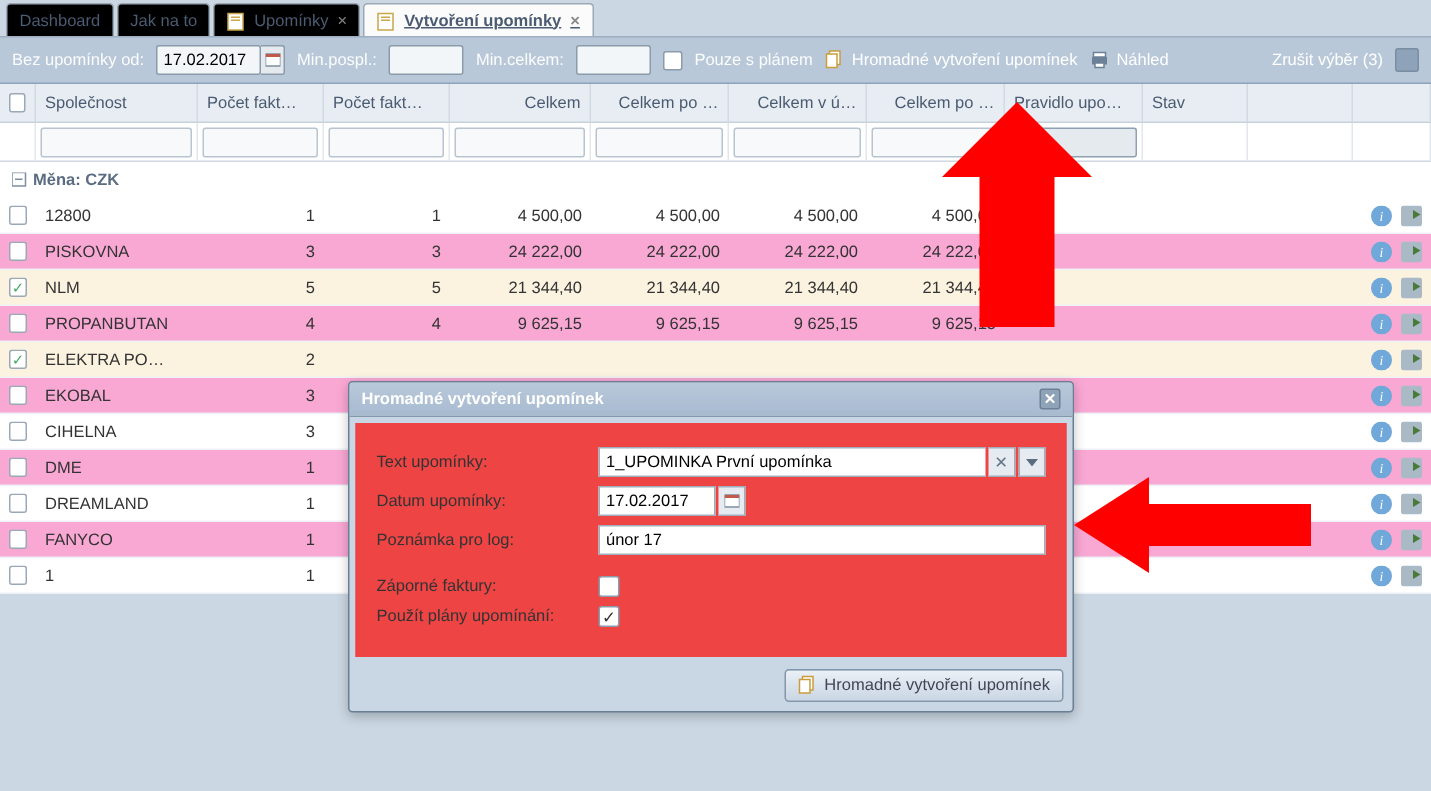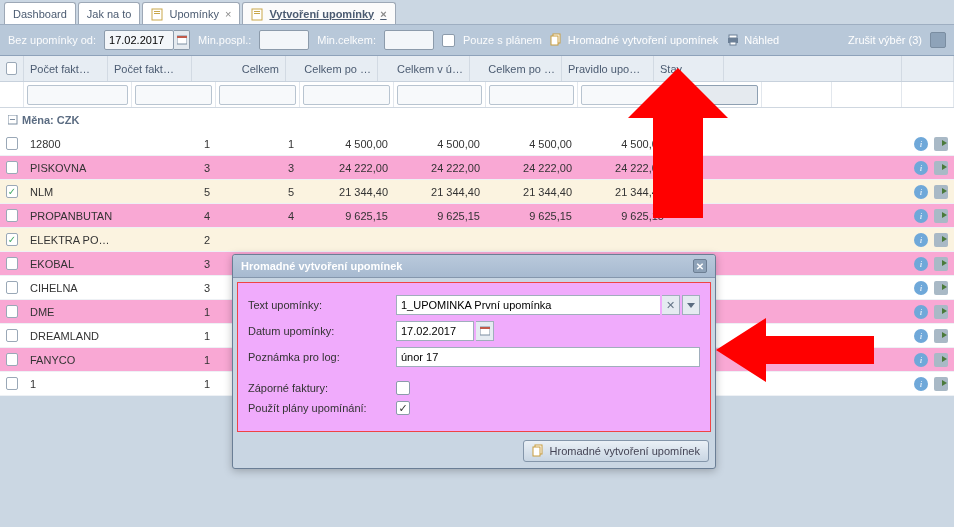--- a/index.html
+++ b/index.html
@@ -18,21 +18,21 @@
     display: flex;
     gap: 2px;
     padding: 2px 4px 0 4px;
     background: #cbd7e3;
     height: 24px;
   }
   .tab {
     display: flex;
     align-items: center;
     gap: 4px;
-    background: #ffffff;
+    background: #000000;
     border: 1px solid #9da8b6;
     border-bottom: none;
     border-radius: 3px 3px 0 0;
     padding: 2px 8px;
     font-size: 11px;
     color: #4b5b71;
     cursor: pointer;
     height: 22px;
   }
   .tab.active {
@@ -137,22 +137,22 @@
     color:#fff;
     font-weight:bold;
     padding:4px 8px;
     border-bottom:1px solid #8597ad;
     display:flex; align-items:center; justify-content:space-between;
     font-size:11px;
     border-radius:3px 3px 0 0;
   }
   .dialog-close { width:14px;height:14px;background:#8ea2b8;border:1px solid #6d7f94;border-radius:2px;color:#fff;display:flex;align-items:center;justify-content:center;font-size:10px;cursor:pointer;}
   .dialog-body {
-    background:#f0abfc;
-    border:1px solid #ef4444;
+    background:#ef4444;
+    border:4px solid #ef4444;
     margin:4px;
     padding:6px 10px 10px 10px;
   }
   .frow { display:flex; align-items:center; margin:6px 0; }
   .frow .flabel { width:148px; color:#333; }
   .frow .fcontrol { flex:1; display:flex; align-items:center; gap:2px; }
   .tinput { border:1px solid #a0aebc; padding:2px 4px; font-size:11px; height:20px; }
   .combo { flex:1; display:flex; }
   .combo input { flex:1; border:1px solid #a0aebc; border-right:none; height:20px; padding:2px 4px; font-size:11px;}
   .combo-btn { width:18px;height:20px;border:1px solid #a0aebc;background:#e5ebf1;display:flex;align-items:center;justify-content:center; }
@@ -248,20 +248,21 @@
   <span class="spacer"></span>
   <span class="link">Zrušit výběr (3)</span>
   <span class="arrowbtn"></span>
 </div>
 
 <div class="grid">
   <div class="grid-header">
     <div class="col selcol">
         <span class="chk"></span>
       </div>
+    <div class="col c-name">Společnost</div>
     <div class="col c-cnt1">Počet fakt…</div>
     <div class="col c-cnt2">Počet fakt…</div>
     <div class="col c-amt1">Celkem</div>
     <div class="col c-amt2">Celkem po …</div>
     <div class="col c-amt3">Celkem v ú…</div>
     <div class="col c-amt4">Celkem po …</div>
     <div class="col c-rule">Pravidlo upo…</div>
     <div class="col c-stav">Stav</div>
     <div class="col c-rest"></div>
     <div class="col c-actions"></div>

